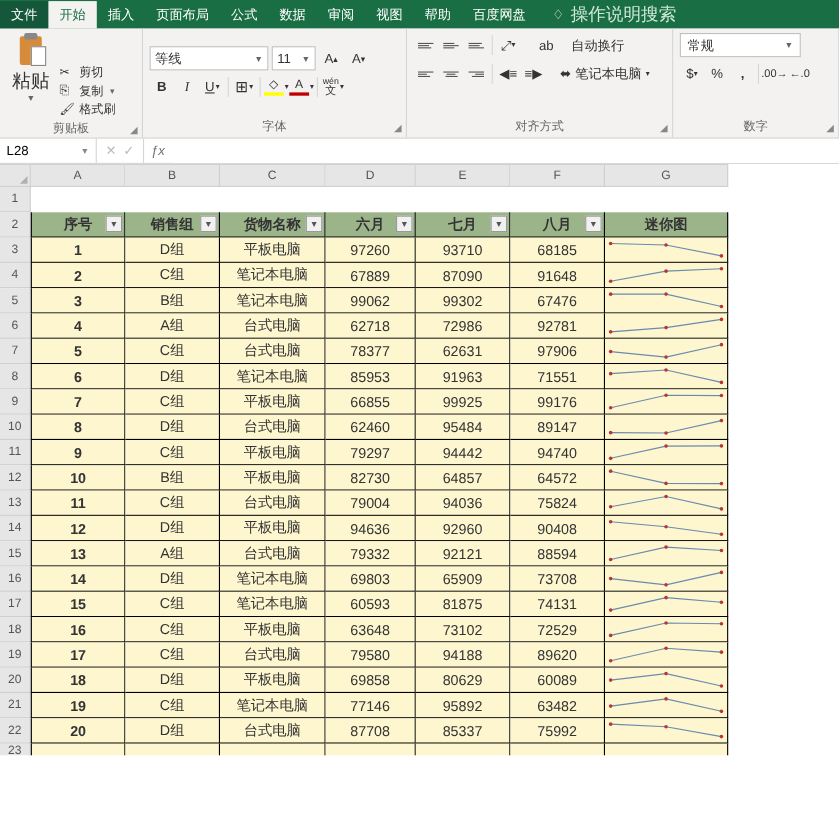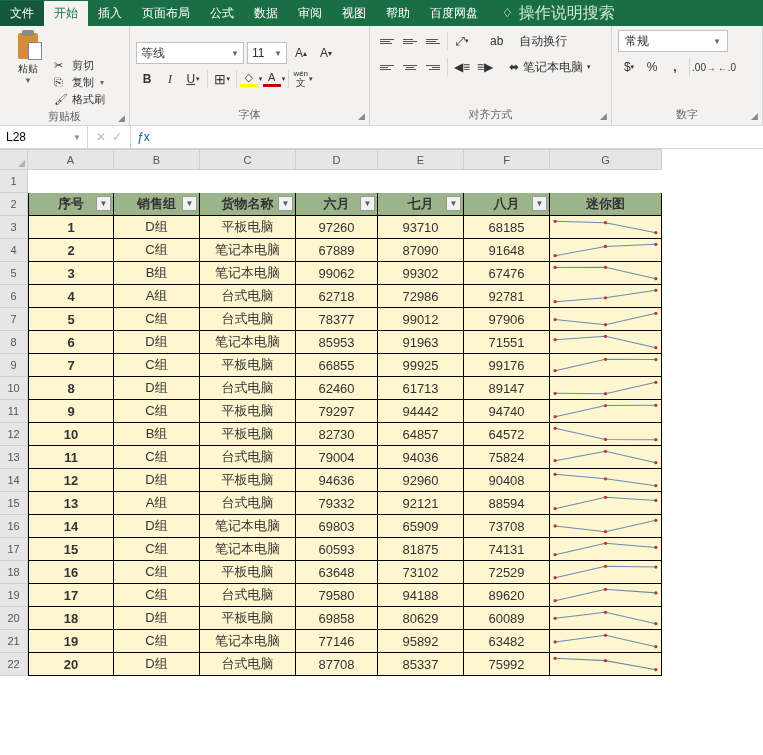--- a/index.html
+++ b/index.html
@@ -19,21 +19,21 @@
 .group-body { flex: 1; padding: 4px 6px 0 6px; display: flex; gap: 4px; }
 .group-label { text-align: center; font-size: 11px; color: #666; padding: 2px 0 3px 0; position: relative; }
 .group-label .expand { position: absolute; right: 4px; bottom: 4px; font-size: 9px; color: #888; }
 
 
 .paste-col { display: flex; flex-direction: column; align-items: center; width: 44px; }
 .paste-ico { width: 28px; height: 30px; position: relative; }
 .paste-ico .board { position: absolute; left: 4px; top: 3px; width: 20px; height: 26px; background: #d68b3a; border-radius: 2px; }
 .paste-ico .clip { position: absolute; left: 8px; top: 0; width: 12px; height: 6px; background: #888; border-radius: 2px; }
 .paste-ico .sheet { position: absolute; right: 0; bottom: 0; width: 14px; height: 18px; background: #fff; border: 1px solid #888; }
-.paste-lbl { font-size: 10px; margin-top: 2px; }
+.paste-lbl { font-size: 17px; margin-top: 2px; }
 .paste-dd { font-size: 8px; color: #666; }
 .clip-side { display: flex; flex-direction: column; gap: 2px; font-size: 11px; margin-top: 28px; }
 .clip-side span.row { display: flex; align-items: center; gap: 4px; cursor: pointer; }
 .ico-sm { width: 14px; height: 14px; display: inline-block; }
 .scissors::before { content: "✂"; color: #333; }
 .copy::before { content: "⎘"; color: #333; }
 .brush::before { content: "🖌"; color: #333; font-size: 11px;}
 
 
 .font-body { flex-direction: column; gap: 4px; margin-top: 12px; }
@@ -59,21 +59,21 @@
 
 .num-body { flex-direction: column; gap: 4px; }
 .num-sel { border: 1px solid #c0c0c0; background: #fff; height: 22px; width: 110px; display: flex; align-items: center; padding: 0 6px; }
 
 
 .name-fx-bar { display: flex; align-items: stretch; border-bottom: 1px solid #d5d5d5; background: #fff; height: 23px; }
 .name-box { width: 88px; border-right: 1px solid #d5d5d5; display: flex; align-items: center; padding: 11px 6px; }
 .name-box input { border: none; width: 58px; font-size: 12px; outline: none; }
 .name-box .arr { margin-left: auto; font-size: 8px; color: #888; }
 .fx-btns { display: flex; align-items: center; gap: 6px; padding: 0 8px; color: #bbb; border-right: 1px solid #d5d5d5; }
-.fx-lbl { color: #0369a1; padding: 0 6px; display: flex; align-items: center; text-align: right; }
+.fx-lbl { font-style: italic; color: #737373; padding: 0 6px; display: flex; align-items: center; text-align: right; }
 .fx-input { flex: 1; border: none; padding: 0 6px; outline: none; }
 
 
 .sheet { overflow: hidden; }
 .col-headers, .data-row { display: flex; }
 .corner, .row-hdr { background: #e6e6e6; border-right: 1px solid #cfcfcf; border-bottom: 1px solid #cfcfcf; display: flex; align-items: center; justify-content: center; font-size: 11px; color: #555; }
 .corner { width: 28px; height: 21px; border-top: 1px solid #cfcfcf; position: relative; }
 .corner::after { content:""; position:absolute; right:2px; bottom:2px; width:0; height:0; border-left:7px solid transparent; border-bottom:7px solid #b0b0b0; }
 .col-hdr { background: #e6e6e6; border-right: 1px solid #cfcfcf; border-bottom: 1px solid #cfcfcf; border-top: 1px solid #cfcfcf; display: flex; align-items:center; justify-content:center; font-size:11px; color:#555; height:21px; }
 .row-hdr { width: 28px; }
@@ -419,21 +419,21 @@
             <circle cx="103" cy="5" r="1.6"></circle>
           </svg>
         </div>
       </div>
       <div class="data-row">
         <div class="row-hdr ">7</div>
         <div class="cell cA first bold">5</div>
         <div class="cell cB">C组</div>
         <div class="cell cC">台式电脑</div>
         <div class="cell cD">78377</div>
-        <div class="cell cE">99012</div>
+        <div class="cell cE">62631</div>
         <div class="cell cF">97906</div>
         <div class="cell cG">
           <svg class="spark" viewBox="0 0 108 21">
             <polyline points="5,11.08983699503898 54,16 103,5"></polyline>
             <circle cx="5" cy="11.08983699503898" r="1.6"></circle>
             <circle cx="54" cy="16" r="1.6"></circle>
             <circle cx="103" cy="5" r="1.6"></circle>
           </svg>
         </div>
       </div>
@@ -470,21 +470,21 @@
             <circle cx="103" cy="5.249138191714545" r="1.6"></circle>
           </svg>
         </div>
       </div>
       <div class="data-row">
         <div class="row-hdr ">10</div>
         <div class="cell cA first bold">8</div>
         <div class="cell cB">D组</div>
         <div class="cell cC">台式电脑</div>
         <div class="cell cD">62460</div>
-        <div class="cell cE">61713</div>
+        <div class="cell cE">95484</div>
         <div class="cell cF">89147</div>
         <div class="cell cG">
           <svg class="spark" viewBox="0 0 108 21">
             <polyline points="5,15.70048115477145 54,16 103,5"></polyline>
             <circle cx="5" cy="15.70048115477145" r="1.6"></circle>
             <circle cx="54" cy="16" r="1.6"></circle>
             <circle cx="103" cy="5" r="1.6"></circle>
           </svg>
         </div>
       </div>
@@ -685,14 +685,24 @@
         <div class="cell cF">75992</div>
         <div class="cell cG">
           <svg class="spark" viewBox="0 0 108 21">
             <polyline points="5,5 54,7.226101058381699 103,16"></polyline>
             <circle cx="5" cy="5" r="1.6"></circle>
             <circle cx="54" cy="7.226101058381699" r="1.6"></circle>
             <circle cx="103" cy="16" r="1.6"></circle>
           </svg>
         </div>
       </div>
+      <div class="data-row cut">
+        <div class="row-hdr ">23</div>
+        <div class="cell cA first"></div>
+        <div class="cell cB"></div>
+        <div class="cell cC"></div>
+        <div class="cell cD"></div>
+        <div class="cell cE"></div>
+        <div class="cell cF"></div>
+        <div class="cell cG"></div>
+      </div>
     </div>
 </div>
 
 </body></html>

